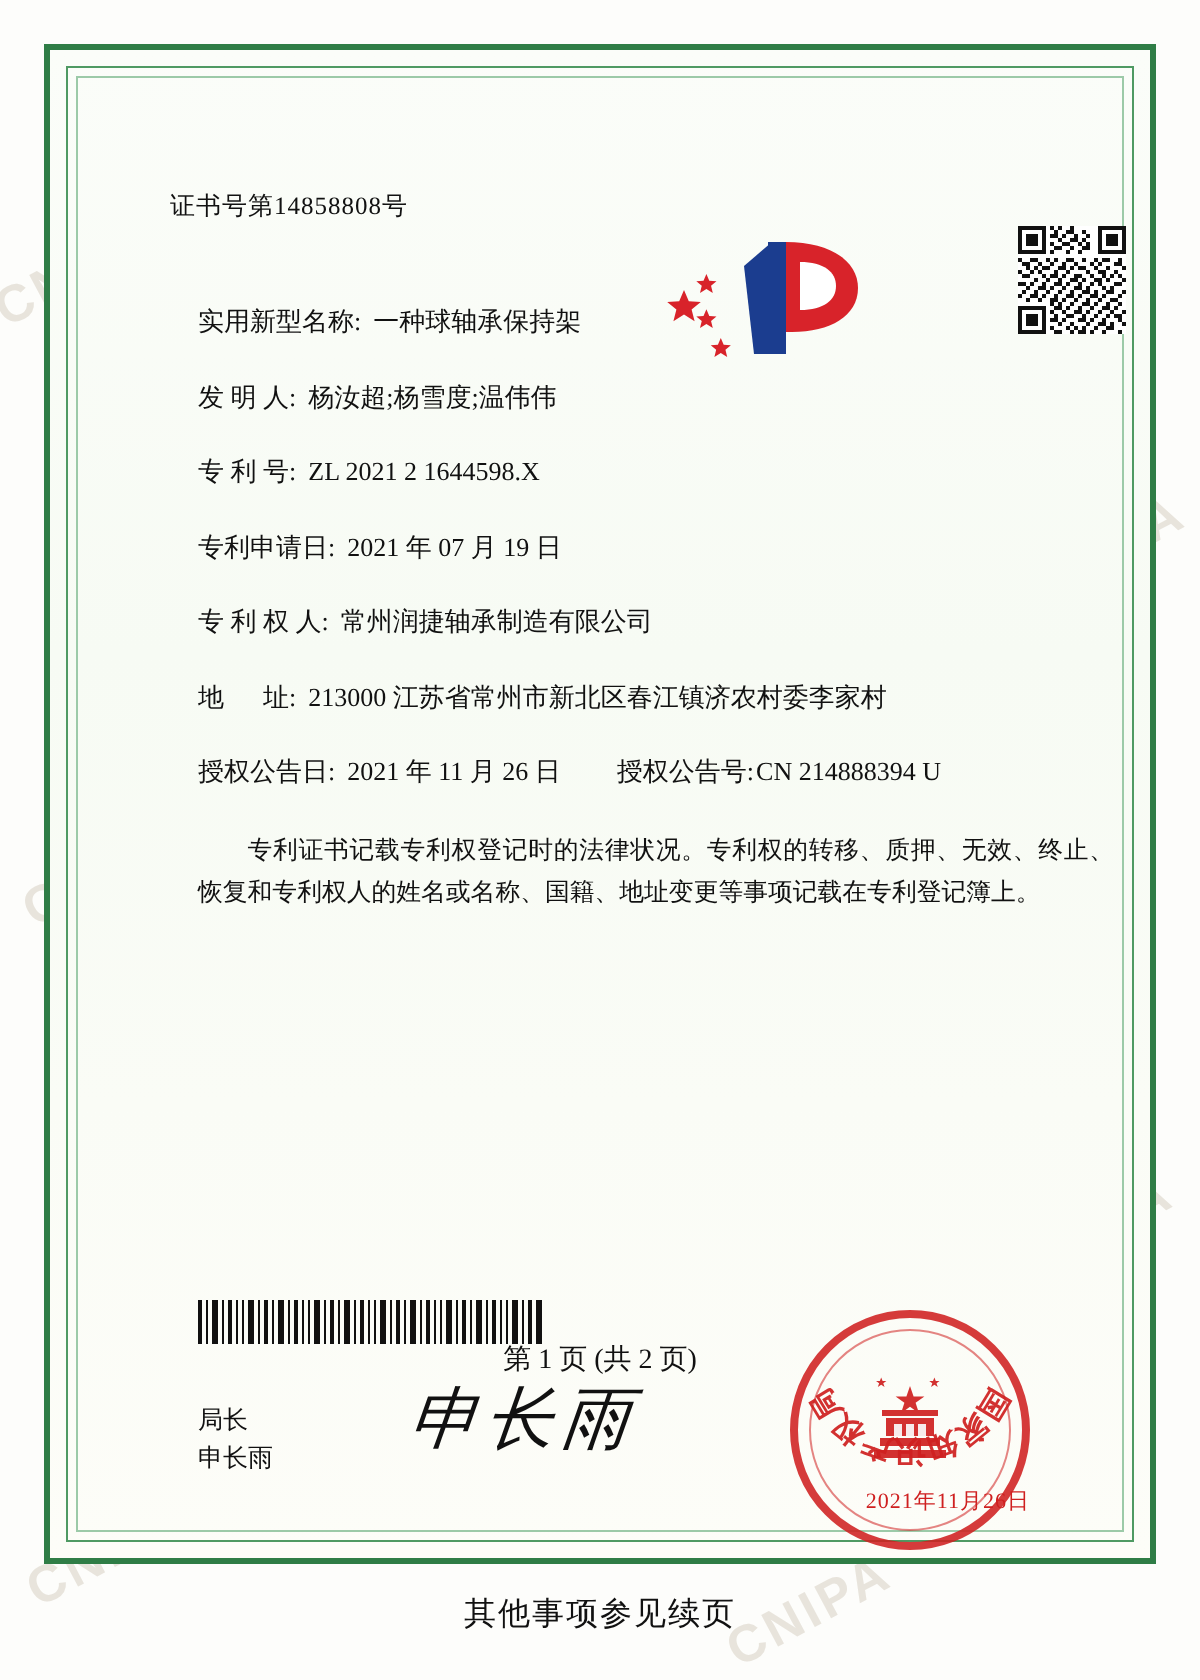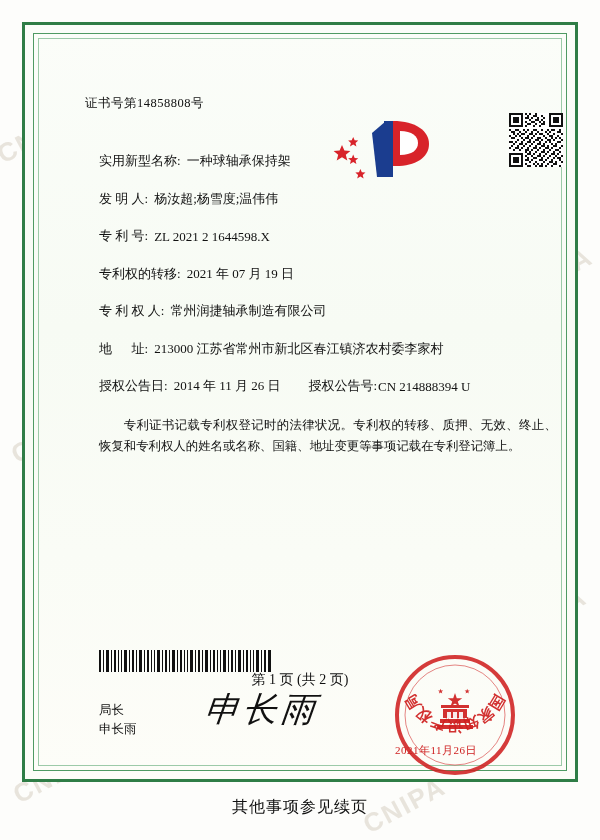--- a/index.html
+++ b/index.html
@@ -126,21 +126,21 @@
     color: #0b0b0b;
     font-family: "Liberation Serif", "DejaVu Serif", serif;
   }
 
   .fields {
     margin-top: 40px;
     padding-left: 14px;
   }
   .field-row {
     display: flex;
-    align-items: flex-end;
+    align-items: center;
     font-size: 13px;
     margin-bottom: 19.5px;
     color: #111;
   }
   .field-label {
     white-space: pre;
     flex: 0 0 auto;
   }
   .field-value {
     margin-left: 6px;
@@ -204,21 +204,21 @@
     right: 58px;
     top: 628px;
     width: 124px;
     height: 124px;
   }
   .seal-date {
     position: absolute;
     right: 60px;
     top: 718px;
     width: 120px;
-    text-align: left;
+    text-align: right;
     font-size: 11px;
     color: #cf2020;
     letter-spacing: 0.5px;
   }
 
   .page-no {
     position: absolute;
     left: 0;
     right: 0;
     bottom: 90px;
@@ -482,37 +482,37 @@
           <span class="field-label">发 明 人:</span>
           <span class="field-value">杨汝超;杨雪度;温伟伟</span>
         </div>
 
         <div class="field-row">
           <span class="field-label">专 利 号:</span>
           <span class="field-value">ZL 2021 2 1644598.X</span>
         </div>
 
         <div class="field-row">
-          <span class="field-label">专利权的转移:</span>
+          <span class="field-label">专利申请日:</span>
           <span class="field-value">2021 年 07 月 19 日</span>
         </div>
 
         <div class="field-row">
           <span class="field-label">专 利 权 人:</span>
           <span class="field-value">常州润捷轴承制造有限公司</span>
         </div>
 
         <div class="field-row">
           <span class="field-label">地      址:</span>
           <span class="field-value">213000 江苏省常州市新北区春江镇济农村委李家村</span>
         </div>
 
         <div class="field-row two-col">
           <span class="field-label">授权公告日:</span>
-          <span class="field-value" style="flex:0 0 auto;">2014 年 11 月 26 日</span>
+          <span class="field-value" style="flex:0 0 auto;">2021 年 11 月 26 日</span>
           <span class="field-second-label">授权公告号:</span>
           <span class="field-second-value">CN 214888394 U</span>
         </div>
 
       </div>
 
       <div class="paragraphs">
         <div class="para">专利证书记载专利权登记时的法律状况。专利权的转移、质押、无效、终止、恢复和专利权人的姓名或名称、国籍、地址变更等事项记载在专利登记簿上。</div>
       </div>
 

